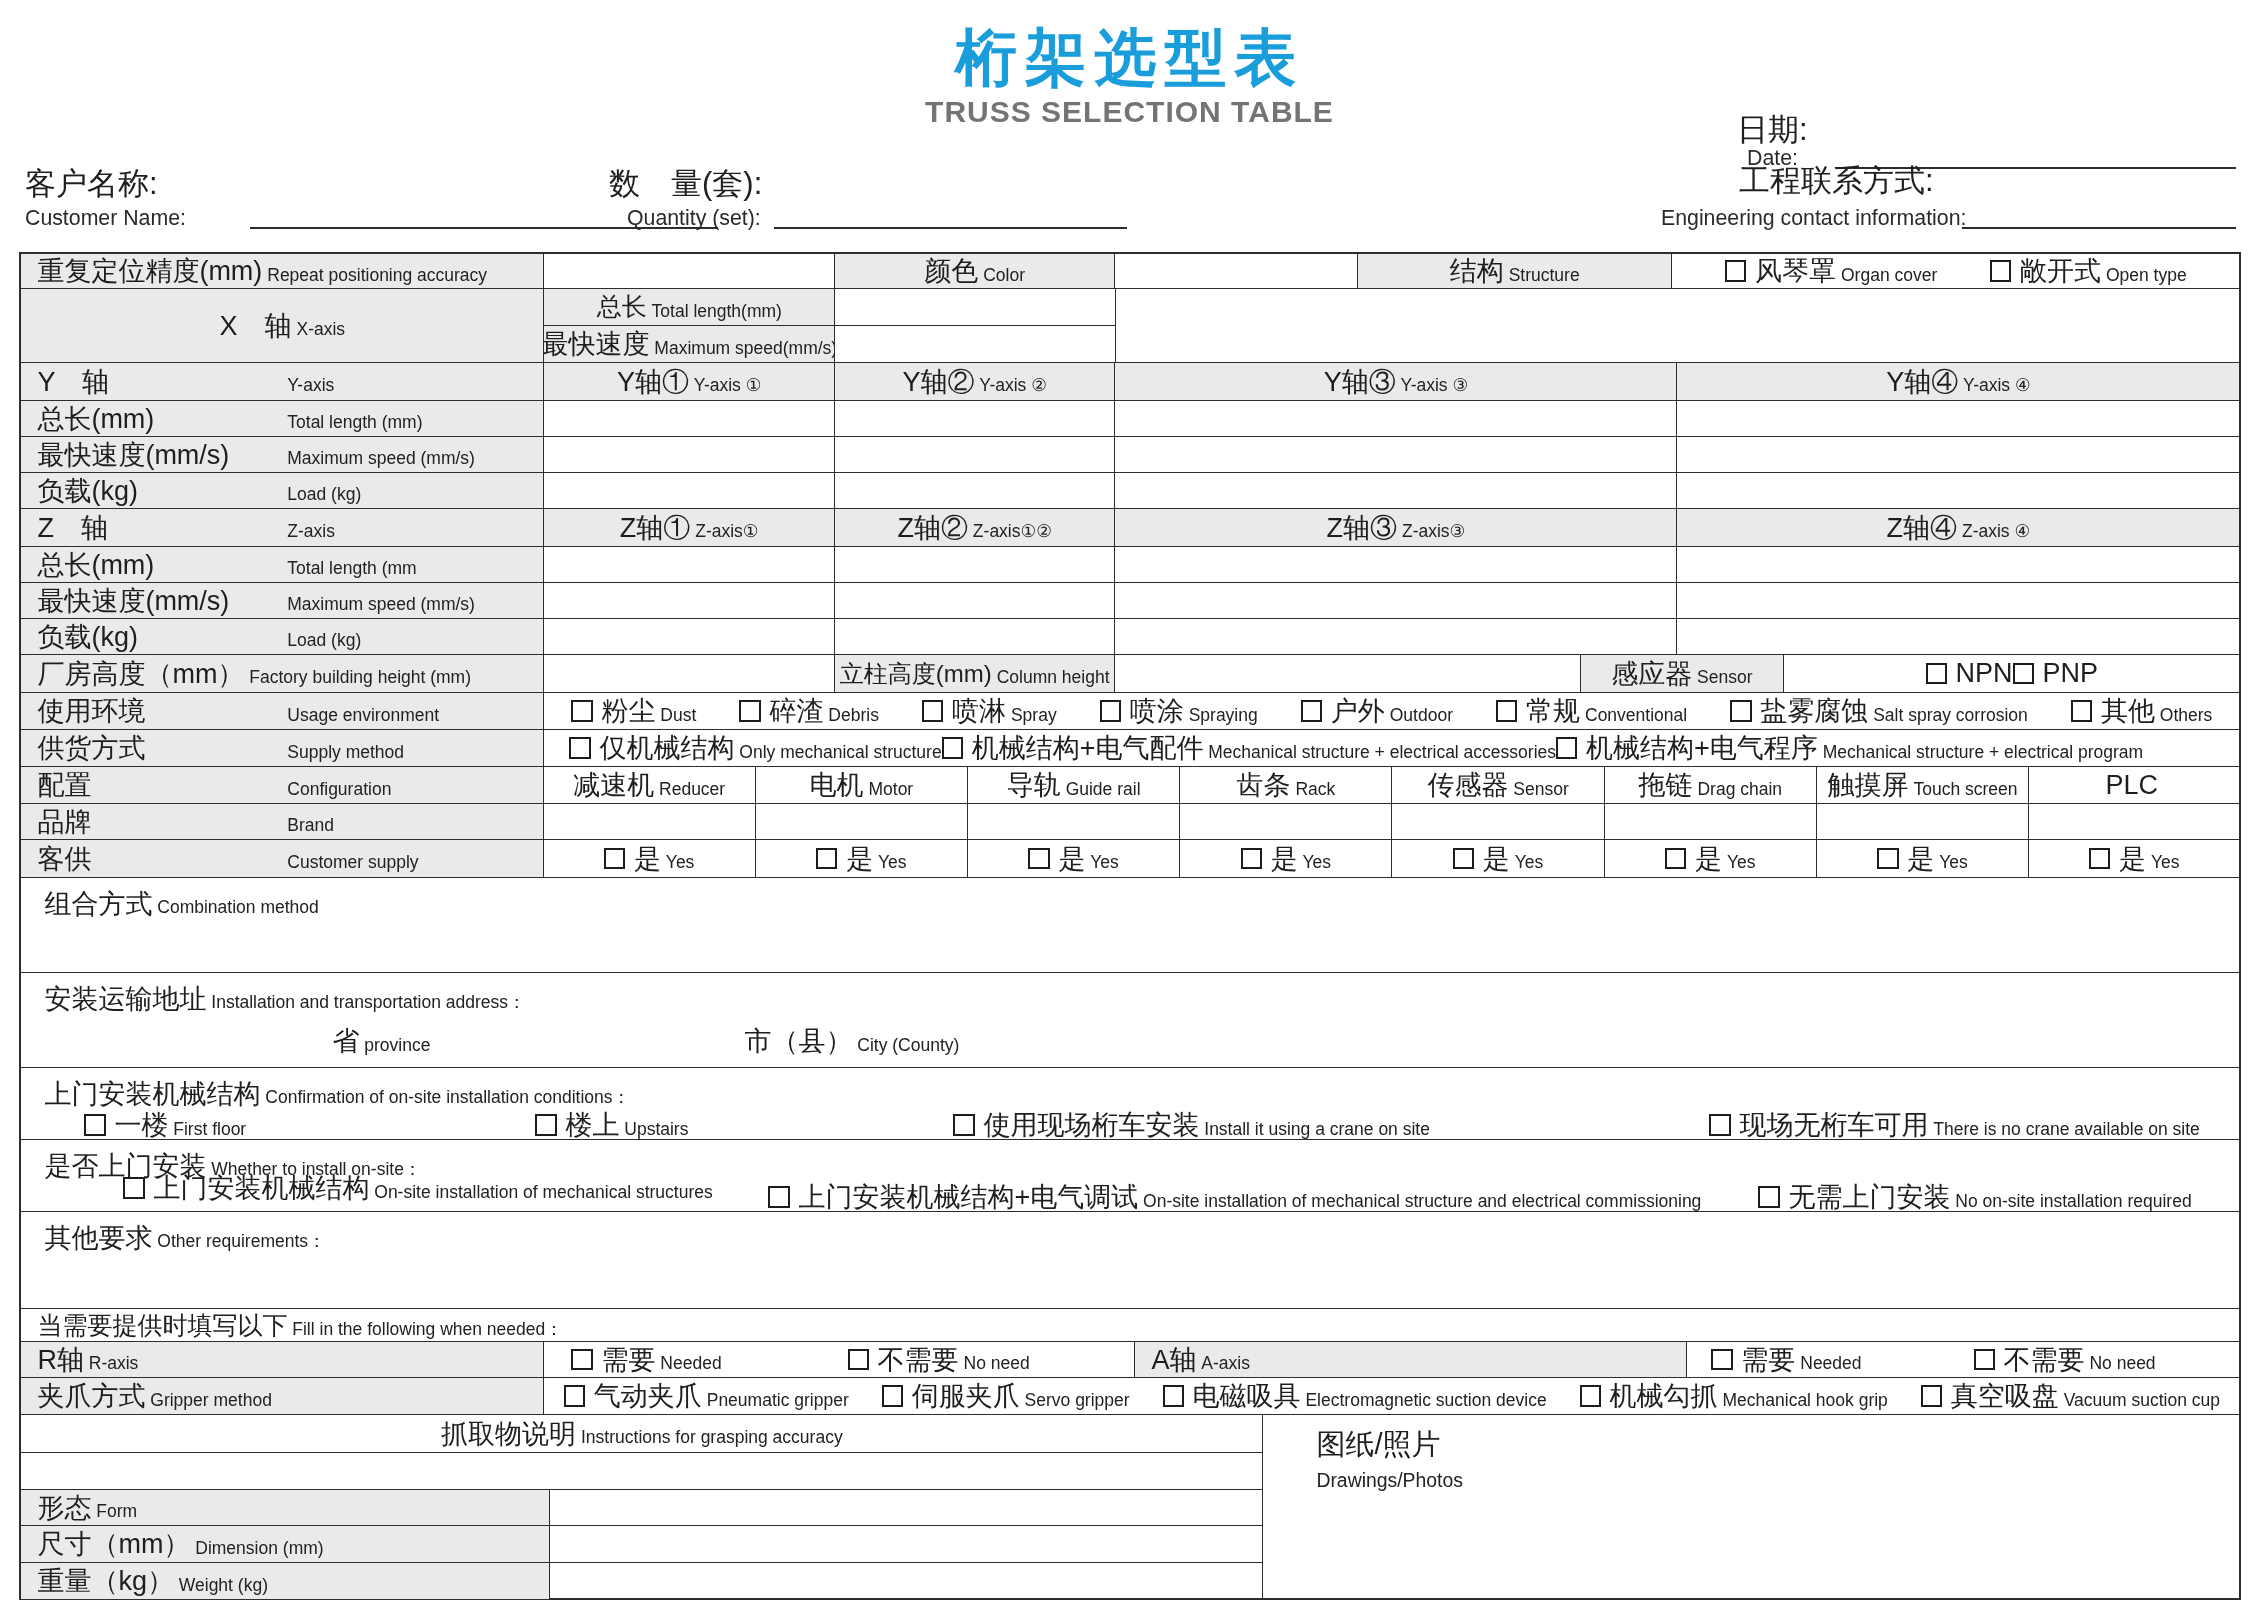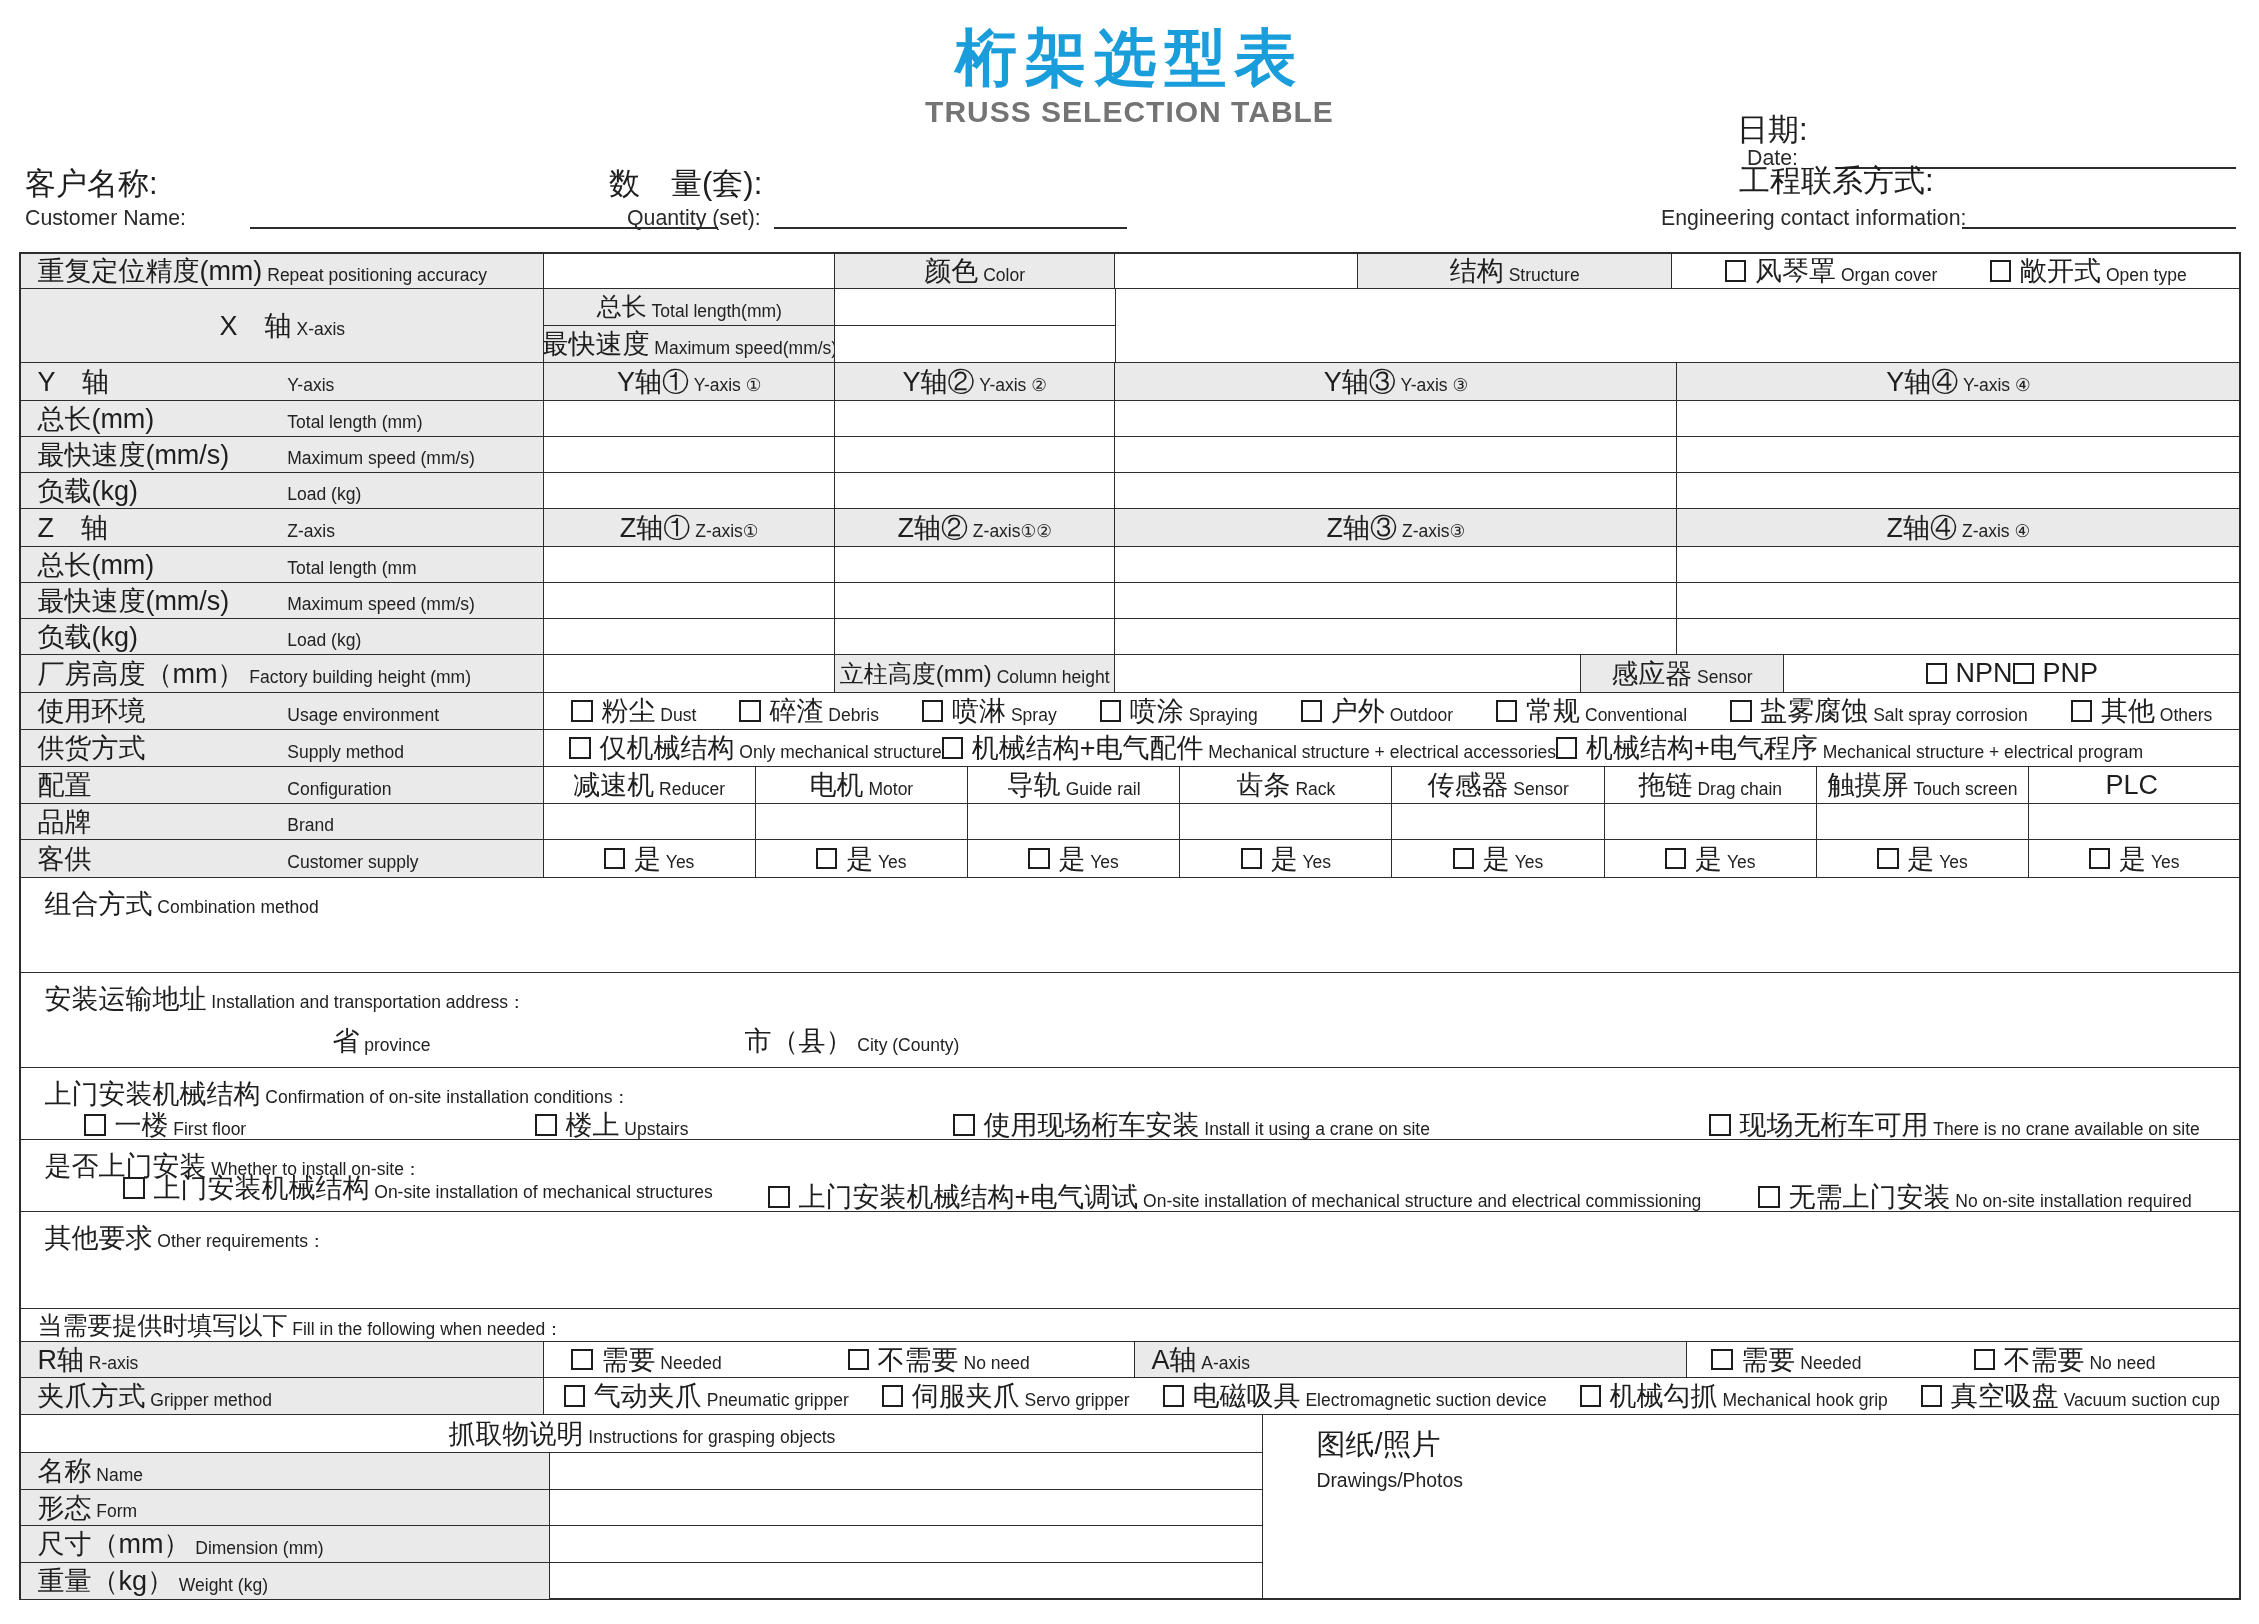--- a/index.html
+++ b/index.html
@@ -590,27 +590,23 @@
             <span class="cn">真空吸盘</span>
             <span class="en">Vacuum suction cup</span>
           </span>
       </div>
     </div>
 
     <div class="r bottom" style="height:183px">
       <div class="bl">
         <div class="r ctr" style="height:38px;display:flex;align-items:center;justify-content:center">
           <span class="cn">抓取物说明</span>
-            <span class="en">Instructions for grasping objects</span>
+            <span class="en">Instructions for grasping accuracy</span>
         </div>
         <div class="r" style="height:37px">
-          <div class="c g lab" style="width:529px">
-              <span class="cn">名称</span>
-              <span class="en">Name</span>
-            </div>
           <div class="c" style="width:713px"></div>
         </div>
         <div class="r" style="height:36px">
           <div class="c g lab" style="width:529px">
               <span class="cn">形态</span>
               <span class="en">Form</span>
             </div>
           <div class="c" style="width:713px"></div>
         </div>
         <div class="r" style="height:37px">

